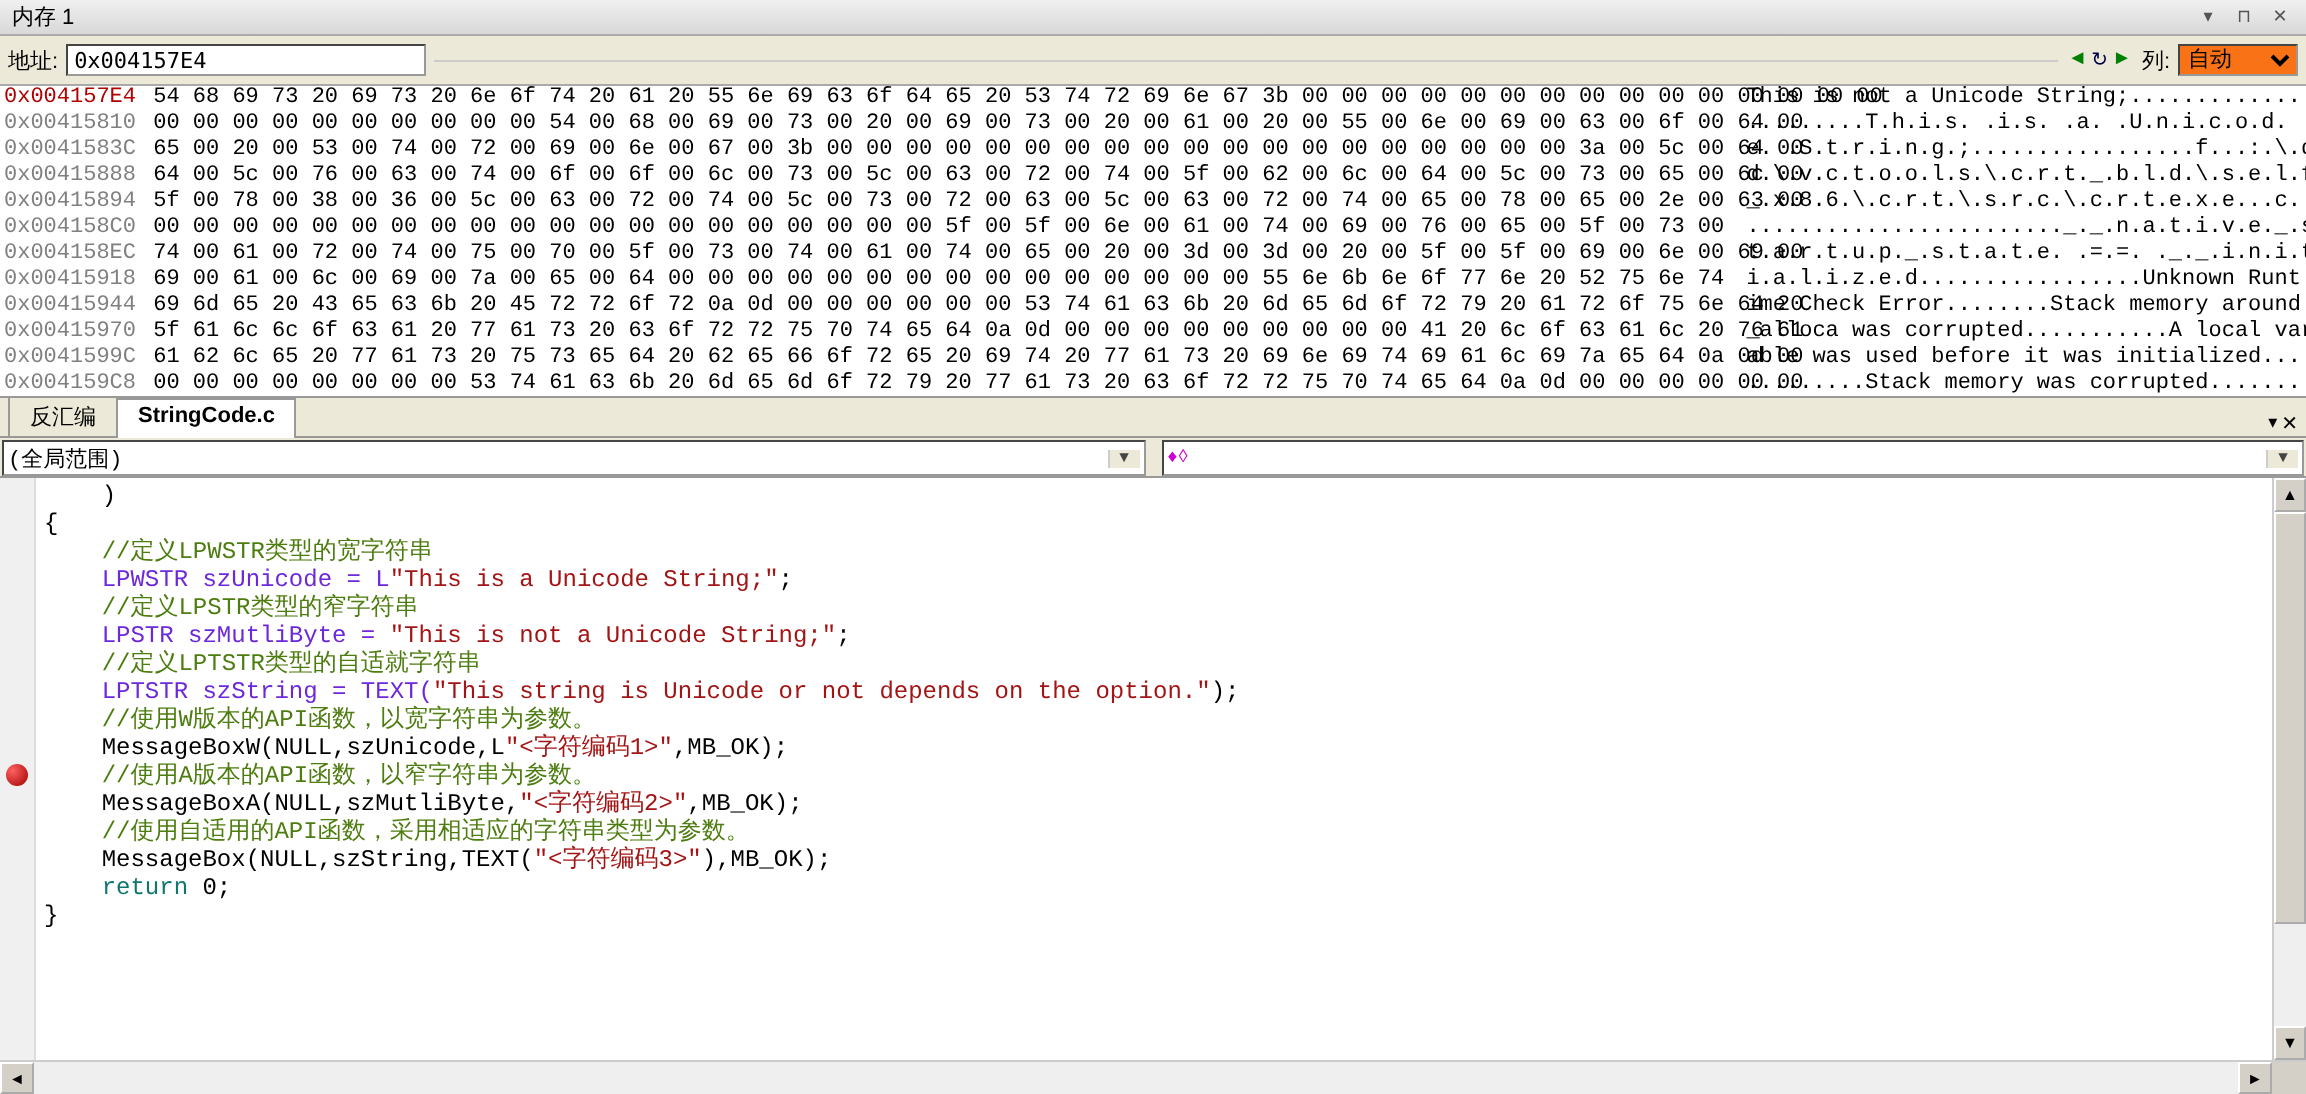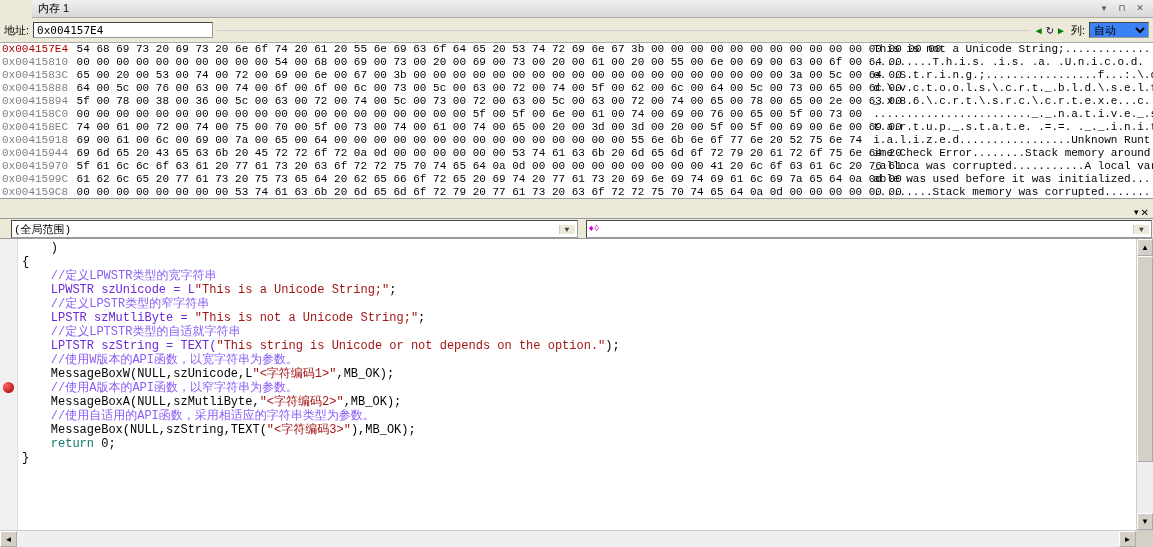--- a/index.html
+++ b/index.html
@@ -1,47 +1,47 @@
 <!DOCTYPE html>
 <html><head>
 <meta charset="utf-8">
 <style>
 * { margin: 0; padding: 0; box-sizing: border-box; }
 body { font-family: "Microsoft YaHei", SimSun, sans-serif; font-size: 11px; background: #ece9d8; width: 1153px; height: 547px; overflow: hidden; }
 .window { width: 100%; height: 100%; display: flex; flex-direction: column; }
-.titlebar { background: linear-gradient(to bottom, #f0f0f0, #d8d8d8); border-bottom: 1px solid #aaa; padding: 2px 6px; display: flex; justify-content: space-between; align-items: center; height: 18px; margin-left: 32px; }
+.titlebar { background: linear-gradient(to bottom, #f0f0f0, #d8d8d8); border-bottom: 1px solid #aaa; padding: 2px 6px; display: flex; justify-content: space-between; align-items: center; height: 18px; }
 .titlebar .right-controls { display: flex; gap: 4px; }
 .titlebar .icon-btn { width: 14px; height: 12px; font-size: 9px; text-align: center; cursor: pointer; color: #555; }
 .address-bar { background: #ece9d8; border-bottom: 1px solid #aaa; padding: 12px 4px; display: flex; align-items: center; gap: 4px; height: 20px; }
 .address-bar .label { white-space: nowrap; }
 .address-bar input.addr { flex: 0 0 180px; background: #fff; border: 1px inset #999; padding: 1px 3px; font-family: monospace; font-size: 11px; height: 16px; }
 .address-bar .spacer { flex: 1; border-bottom: 1px solid #ccc; }
 .address-bar .nav-arrows { display: flex; gap: 0; }
 .address-bar .nav-arrows span { color: #008000; font-size: 10px; cursor: pointer; padding: 0 1px; }
-.address-bar select.col { background: #3b82f6; border: 1px inset #999; font-size: 11px; height: 16px; width: 60px; }
+.address-bar select.col { background: #f97316; border: 1px inset #999; font-size: 11px; height: 16px; width: 60px; }
 .hex-panel { background: #fff; font-family: "Courier New", monospace; font-size: 11px; line-height: 13px; padding: 0 2px; height: 156px; overflow: hidden; border-bottom: 1px solid #999; white-space: pre; color: #000; }
 .hex-row { display: flex; }
 .hex-row.selected .addr-col { background: #fff; color: #b00000; }
 .hex-row .addr-col { color: #808080; width: 68px; flex-shrink: 0; }
 .hex-row .hex-col { width: 790px; flex-shrink: 0; }
 .hex-row .ascii-col { flex: 1; }
 .tabs-bar { background: #ece9d8; border-bottom: 1px solid #999; display: flex; align-items: flex-end; height: 20px; padding-left: 4px; gap: 0; }
 .tab { background: #ece9d8; border: 1px solid #999; border-bottom: none; padding: 2px 10px; font-size: 11px; cursor: pointer; margin-right: -1px; }
 .tab.active { background: #fff; font-weight: bold; position: relative; top: 1px; }
 .tabs-bar .right-controls { margin-left: auto; padding-right: 4px; display: flex; gap: 2px; }
-.dropdown-row { background: #ece9d8; border-bottom: 1px solid #999; display: flex; height: 20px; padding-left: 10px; }
+.dropdown-row { background: #ece9d8; border-bottom: 1px solid #999; display: flex; height: 20px; }
 .dropdown-row select, .dropdown-row .func-box { flex: 1; background: #fff; border: 1px inset #999; font-size: 11px; height: 18px; margin: 1px; padding: 0 2px; font-family: "Courier New", monospace; display: flex; align-items: center; overflow: hidden; white-space: nowrap; }
 .dropdown-row .sep { width: 6px; background: #ece9d8; }
 .dropdown-row .func-box .bullet { color: #d000d0; margin-right: 3px; font-size: 9px; }
 .dropdown-row .dd-arrow { width: 16px; background: #ece9d8; border-left: 1px solid #ccc; text-align: center; font-size: 8px; color: #444; margin-left: auto; }
 .code-panel { background: #fff; flex: 1; display: flex; overflow: hidden; position: relative; }
 .gutter { width: 18px; background: #f0f0f0; border-right: 1px solid #ddd; position: relative; }
 .breakpoint-dot { position: absolute; left: 3px; width: 11px; height: 11px; background: radial-gradient(circle at 30% 30%, #ff6060, #a00000); border-radius: 50%; }
 .code-text { flex: 1; font-family: "Courier New", NSimSun, monospace; font-size: 12px; line-height: 14px; padding: 2px 4px; white-space: pre; overflow: hidden; }
-.c-comment { color: #8b5cf6; }
+.c-comment { color: #4d7c0f; }
 .c-string { color: #a31515; }
 .c-keyword { color: #0f766e; }
 .c-type { color: #6d28d9; }
 .scrollbar-v { width: 17px; background: #e8e8e8; border-left: 1px solid #ccc; display: flex; flex-direction: column; }
 .scrollbar-v .arrow { height: 17px; background: #d4d0c8; border: 1px outset #fff; text-align: center; font-size: 8px; line-height: 15px; cursor: pointer; }
 .scrollbar-v .track { flex: 1; background: #efefef; position: relative; }
 .scrollbar-v .thumb { position: absolute; left: 0; right: 0; background: #d4d0c8; border: 1px outset #fff; }
 .scrollbar-h { height: 17px; background: #e8e8e8; border-top: 1px solid #ccc; display: flex; }
 .scrollbar-h .arrow { width: 17px; background: #d4d0c8; border: 1px outset #fff; text-align: center; font-size: 8px; line-height: 15px; cursor: pointer; }
 .scrollbar-h .track { flex: 1; background: #efefef; }
@@ -72,20 +72,24 @@
     </div>
     <span class="label">列:</span>
     <select class="col">
       <option>自动</option>
     </select>
   </div>
 
   <div class="hex-panel" id="hex-panel"><div class="hex-row selected"><span class="addr-col">0x004157E4</span><span class="hex-col"> 54 68 69 73 20 69 73 20 6e 6f 74 20 61 20 55 6e 69 63 6f 64 65 20 53 74 72 69 6e 67 3b 00 00 00 00 00 00 00 00 00 00 00 00 00 00 00</span><span class="ascii-col">  This is not a Unicode String;...............</span></div><div class="hex-row"><span class="addr-col">0x00415810</span><span class="hex-col"> 00 00 00 00 00 00 00 00 00 00 54 00 68 00 69 00 73 00 20 00 69 00 73 00 20 00 61 00 20 00 55 00 6e 00 69 00 63 00 6f 00 64 00</span><span class="ascii-col">  .........T.h.i.s. .i.s. .a. .U.n.i.c.o.d.</span></div><div class="hex-row"><span class="addr-col">0x0041583C</span><span class="hex-col"> 65 00 20 00 53 00 74 00 72 00 69 00 6e 00 67 00 3b 00 00 00 00 00 00 00 00 00 00 00 00 00 00 00 00 00 00 00 3a 00 5c 00 64 00</span><span class="ascii-col">  e. .S.t.r.i.n.g.;.................f...:.\.d.</span></div><div class="hex-row"><span class="addr-col">0x00415888</span><span class="hex-col"> 64 00 5c 00 76 00 63 00 74 00 6f 00 6f 00 6c 00 73 00 5c 00 63 00 72 00 74 00 5f 00 62 00 6c 00 64 00 5c 00 73 00 65 00 6c 00</span><span class="ascii-col">  d.\.v.c.t.o.o.l.s.\.c.r.t._.b.l.d.\.s.e.l.f.</span></div><div class="hex-row"><span class="addr-col">0x00415894</span><span class="hex-col"> 5f 00 78 00 38 00 36 00 5c 00 63 00 72 00 74 00 5c 00 73 00 72 00 63 00 5c 00 63 00 72 00 74 00 65 00 78 00 65 00 2e 00 63 00</span><span class="ascii-col">  _.x.8.6.\.c.r.t.\.s.r.c.\.c.r.t.e.x.e...c...</span></div><div class="hex-row"><span class="addr-col">0x004158C0</span><span class="hex-col"> 00 00 00 00 00 00 00 00 00 00 00 00 00 00 00 00 00 00 00 00 5f 00 5f 00 6e 00 61 00 74 00 69 00 76 00 65 00 5f 00 73 00</span><span class="ascii-col">  ........................_._.n.a.t.i.v.e._.s.</span></div><div class="hex-row"><span class="addr-col">0x004158EC</span><span class="hex-col"> 74 00 61 00 72 00 74 00 75 00 70 00 5f 00 73 00 74 00 61 00 74 00 65 00 20 00 3d 00 3d 00 20 00 5f 00 5f 00 69 00 6e 00 69 00</span><span class="ascii-col">  t.a.r.t.u.p._.s.t.a.t.e. .=.=. ._._.i.n.i.t.</span></div><div class="hex-row"><span class="addr-col">0x00415918</span><span class="hex-col"> 69 00 61 00 6c 00 69 00 7a 00 65 00 64 00 00 00 00 00 00 00 00 00 00 00 00 00 00 00 55 6e 6b 6e 6f 77 6e 20 52 75 6e 74</span><span class="ascii-col">  i.a.l.i.z.e.d.................Unknown Runt</span></div><div class="hex-row"><span class="addr-col">0x00415944</span><span class="hex-col"> 69 6d 65 20 43 65 63 6b 20 45 72 72 6f 72 0a 0d 00 00 00 00 00 00 53 74 61 63 6b 20 6d 65 6d 6f 72 79 20 61 72 6f 75 6e 64 20</span><span class="ascii-col">  ime Check Error........Stack memory around </span></div><div class="hex-row"><span class="addr-col">0x00415970</span><span class="hex-col"> 5f 61 6c 6c 6f 63 61 20 77 61 73 20 63 6f 72 72 75 70 74 65 64 0a 0d 00 00 00 00 00 00 00 00 00 41 20 6c 6f 63 61 6c 20 76 61</span><span class="ascii-col">  _alloca was corrupted...........A local vari</span></div><div class="hex-row"><span class="addr-col">0x0041599C</span><span class="hex-col"> 61 62 6c 65 20 77 61 73 20 75 73 65 64 20 62 65 66 6f 72 65 20 69 74 20 77 61 73 20 69 6e 69 74 69 61 6c 69 7a 65 64 0a 0d 00</span><span class="ascii-col">  able was used before it was initialized.....</span></div><div class="hex-row"><span class="addr-col">0x004159C8</span><span class="hex-col"> 00 00 00 00 00 00 00 00 53 74 61 63 6b 20 6d 65 6d 6f 72 79 20 77 61 73 20 63 6f 72 72 75 70 74 65 64 0a 0d 00 00 00 00 00 00</span><span class="ascii-col">  .........Stack memory was corrupted.........</span></div></div>
 
   <div class="tabs-bar">
+    <div id="tabs-holder" style="display:flex;">
+        <div class="tab">反汇编</div>
+        <div class="tab active">StringCode.c</div>
+      </div>
     <div class="right-controls">
       <span style="font-size:9px;">▾</span>
       <span style="font-size:10px;">✕</span>
     </div>
   </div>
 
   <div class="dropdown-row">
     <div class="func-box">
       <span>(全局范围)</span>
       <span class="dd-arrow">▼</span>

